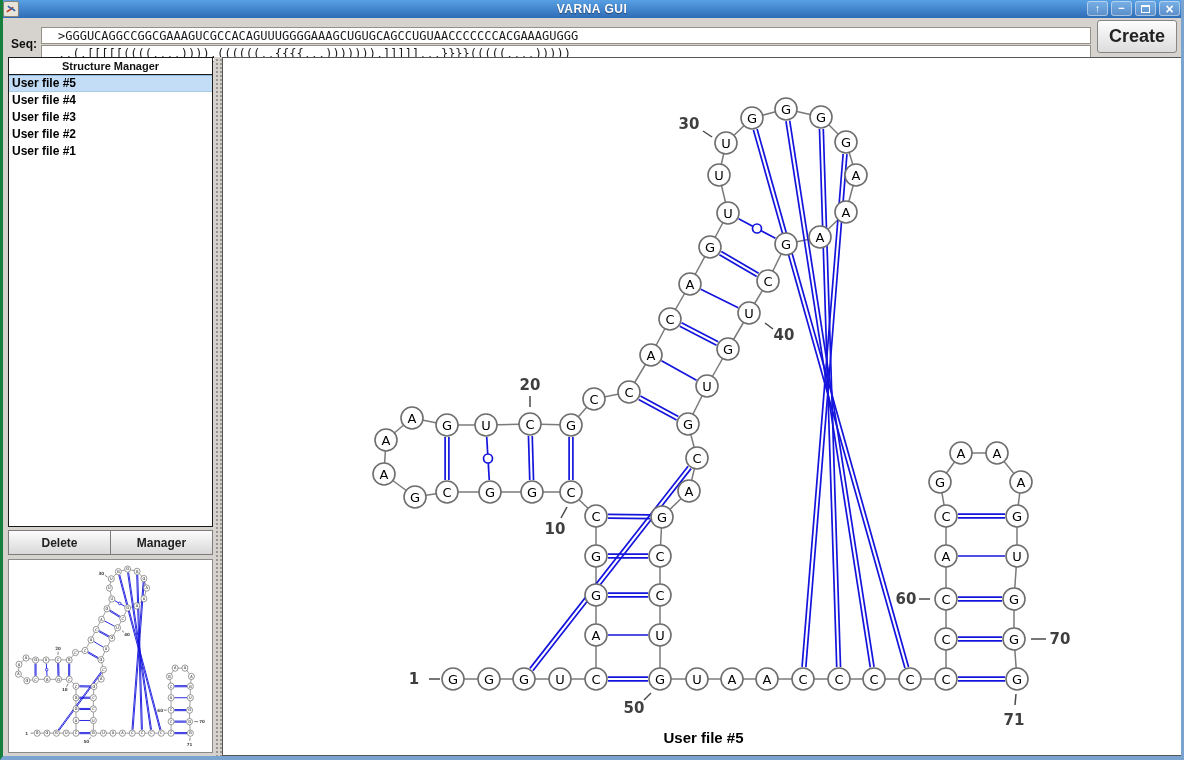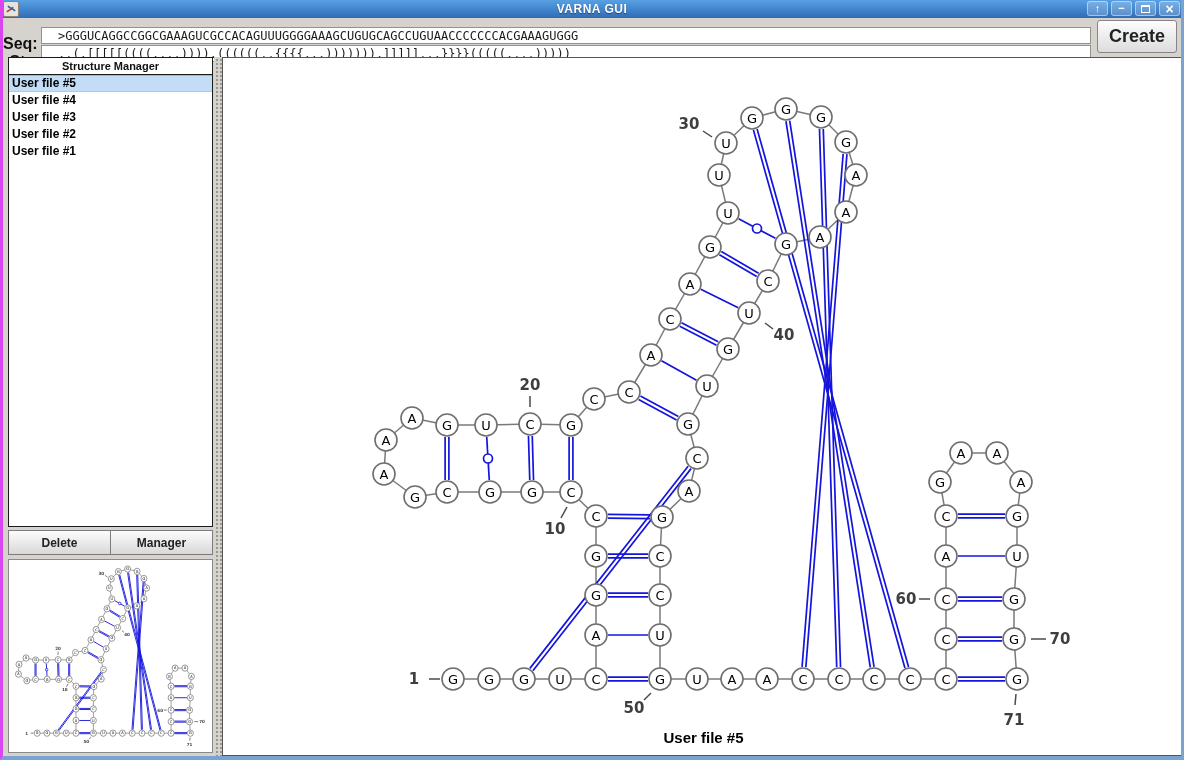--- a/index.html
+++ b/index.html
@@ -1,34 +1,34 @@
 <!DOCTYPE html>
 <html><head>
 <meta charset="utf-8">
 <style>
   html,body{margin:0;padding:0;background:#444;}
   *{box-sizing:border-box;font-family:"Liberation Sans","DejaVu Sans",sans-serif;}
   #window{position:relative;width:1184px;height:760px;background:#d6d3ce;overflow:hidden;
-          border-left:3px solid #d946ef;border-right:3px solid #7ba3cf;border-bottom:4px solid #7ba3cf;}
+          border-left:3px solid #15803d;border-right:3px solid #7ba3cf;border-bottom:4px solid #7ba3cf;}
   
   #titlebar{position:absolute;left:-3px;top:0;width:1184px;height:18px;
             background:linear-gradient(#58a0e4,#2f6cb6);display:flex;align-items:center;}
   #app-icon{position:absolute;left:3px;top:1px;width:16px;height:16px;background:#e8e4da;
             border:1px solid #8a8578;border-radius:2px;}
   #win-title{position:absolute;left:0;right:0;text-align:center;color:#fff;font-weight:bold;
              font-size:12px;text-shadow:0 1px 1px rgba(0,0,0,.45);letter-spacing:.5px;}
   #win-buttons{position:absolute;right:4px;top:1px;display:flex;gap:3px;}
   .winbtn{width:21px;height:15px;border-radius:3px;background:rgba(255,255,255,.20);
           border:1px solid rgba(255,255,255,.45);color:#fff;font-size:11px;font-weight:bold;
           display:flex;align-items:center;justify-content:center;line-height:1;}
   .maxglyph{display:inline-block;width:9px;height:8px;border:1px solid #fff;border-top:2px solid #fff;}
   
   #toolbar{position:absolute;left:0;top:18px;width:1178px;height:39px;background:#d6d3ce;}
   .fieldrow{position:absolute;left:0;height:18px;display:flex;align-items:center;}
-  .fieldlabel{display:inline-block;width:38px;text-align:right;font-weight:bold;font-size:16px;color:#111;padding-right:4px;margin-top:29px;}
+  .fieldlabel{display:inline-block;width:38px;text-align:right;font-weight:bold;font-size:12px;color:#111;padding-right:4px;margin-top:29px;}
   .textfield{width:1050px;height:17px;border:1px solid #949189;background:#fff;color:#1a1a1a;
              font-family:"DejaVu Sans Mono","Liberation Mono",monospace;font-size:12px;padding:0 16px;outline:none;margin-top:13px;}
   #create-button{position:absolute;right:4px;top:2px;width:80px;height:33px;
                  background:linear-gradient(#fdfdfd,#dcdcdc);border:1px solid #868686;border-radius:3px;
                  font-size:18px;font-weight:bold;color:#222;}
   
   #structure-manager{position:absolute;left:5px;top:57px;width:205px;height:470px;
                      background:#fff;border:1px solid #1a1a1a;}
   #sm-header{height:17px;text-align:center;font-weight:bold;font-size:11px;color:#111;
              border-bottom:1px solid #1a1a1a;line-height:17px;}

